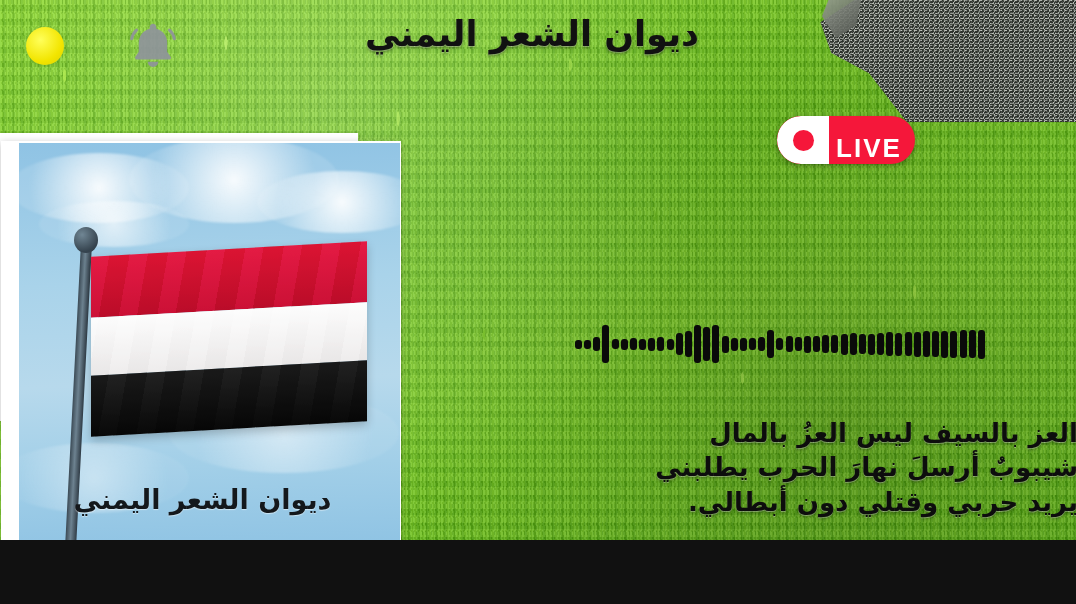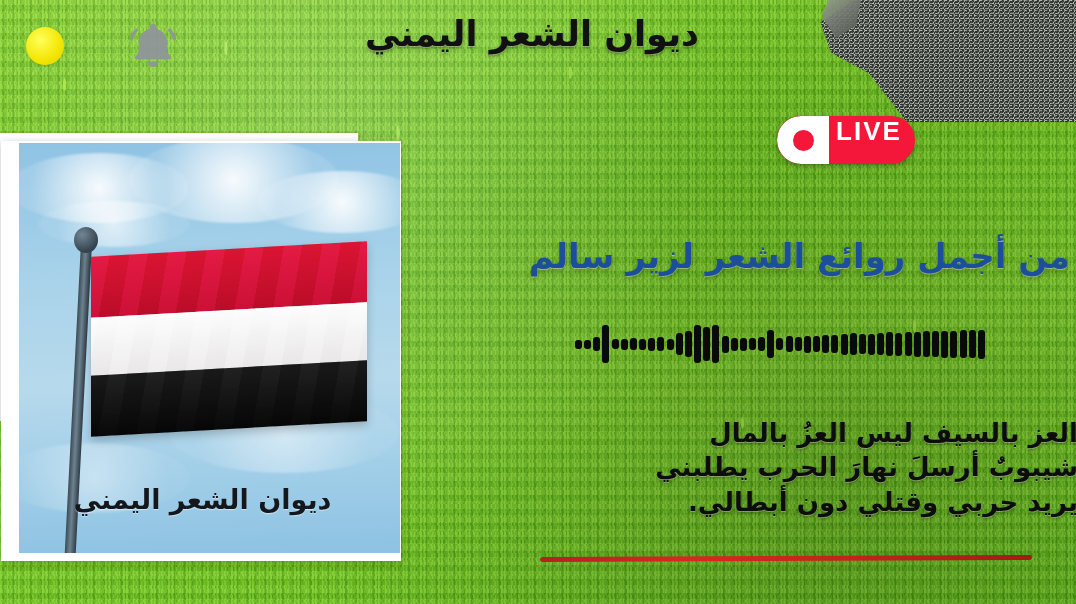--- a/index.html
+++ b/index.html
@@ -1,21 +1,21 @@
 <!DOCTYPE html>
 <html lang="ar"><head>
 <meta charset="utf-8">
 <title>Diwan Al-Shi'r Al-Yamani — Live</title>
 <style>
   html,body{margin:0;padding:0;background:#111;}
   *{box-sizing:border-box;}
 
   .stage{
     position:relative;
-    width:1076px;height:604px;
+    width:1076px;height:540px;
     overflow:hidden;
     font-family:"DejaVu Sans","Liberation Sans",sans-serif;
     background:#6cc11a;
   }
 
   
   .grass{
     position:absolute;inset:0;
     background-color:#63bd18;
     background-image:
@@ -90,21 +90,21 @@
     text-shadow:0 1px 0 rgba(255,255,255,.25), 0 2px 3px rgba(0,0,0,.35);
     line-height:1.15;
   }
 
   
   .live-badge{
     position:absolute;left:777px;top:116px;
     height:48px;width:138px;
     border-radius:26px;
     background:#f5173a;
-    display:flex;align-items:flex-start;
+    display:flex;align-items:flex-end;
     box-shadow:0 2px 6px rgba(0,0,0,.30);
     overflow:hidden;
   }
   .live-badge .knob{
     width:52px;height:48px;
     background:#ffffff;
     border-radius:26px 0 0 26px;
     display:flex;align-items:center;justify-content:center;
     flex:0 0 auto;
   }
@@ -276,21 +276,20 @@
     <span class="flag">
       <span class="band red"></span>
       <span class="band white"></span>
       <span class="band black"></span>
       <span class="wave"></span>
     </span>
 
     <div class="thumb-caption">ديوان الشعر اليمني</div>
   </div>
 
-  <div class="headline">من أجمل روائع الشعر لزير سالم</div>
 
   <div class="waveform">
       <span class="bar" style="height: 9px;"></span>
       <span class="bar" style="height: 9px;"></span>
       <span class="bar" style="height: 14px;"></span>
       <span class="bar" style="height: 38px;"></span>
       <span class="bar" style="height: 10px;"></span>
       <span class="bar" style="height: 11px;"></span>
       <span class="bar" style="height: 12px;"></span>
       <span class="bar" style="height: 11px;"></span>

